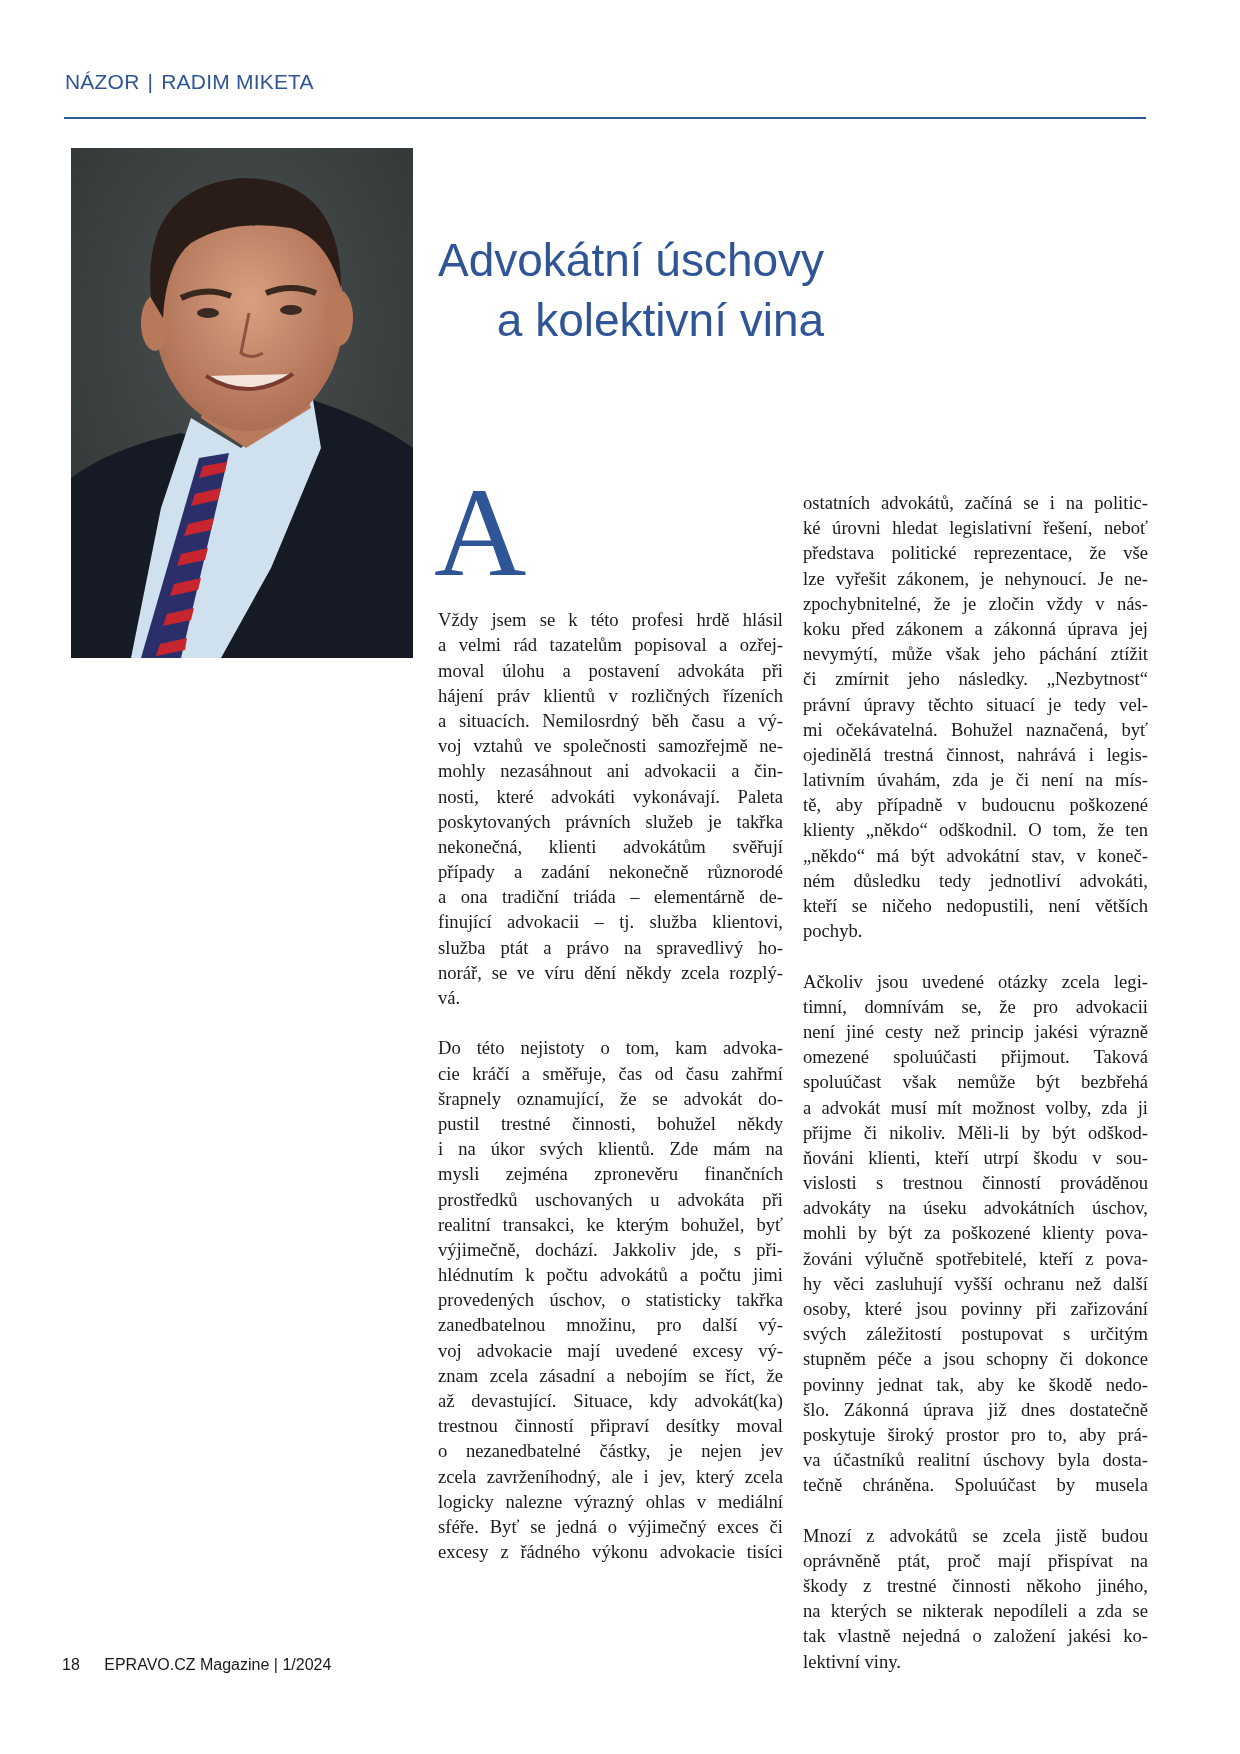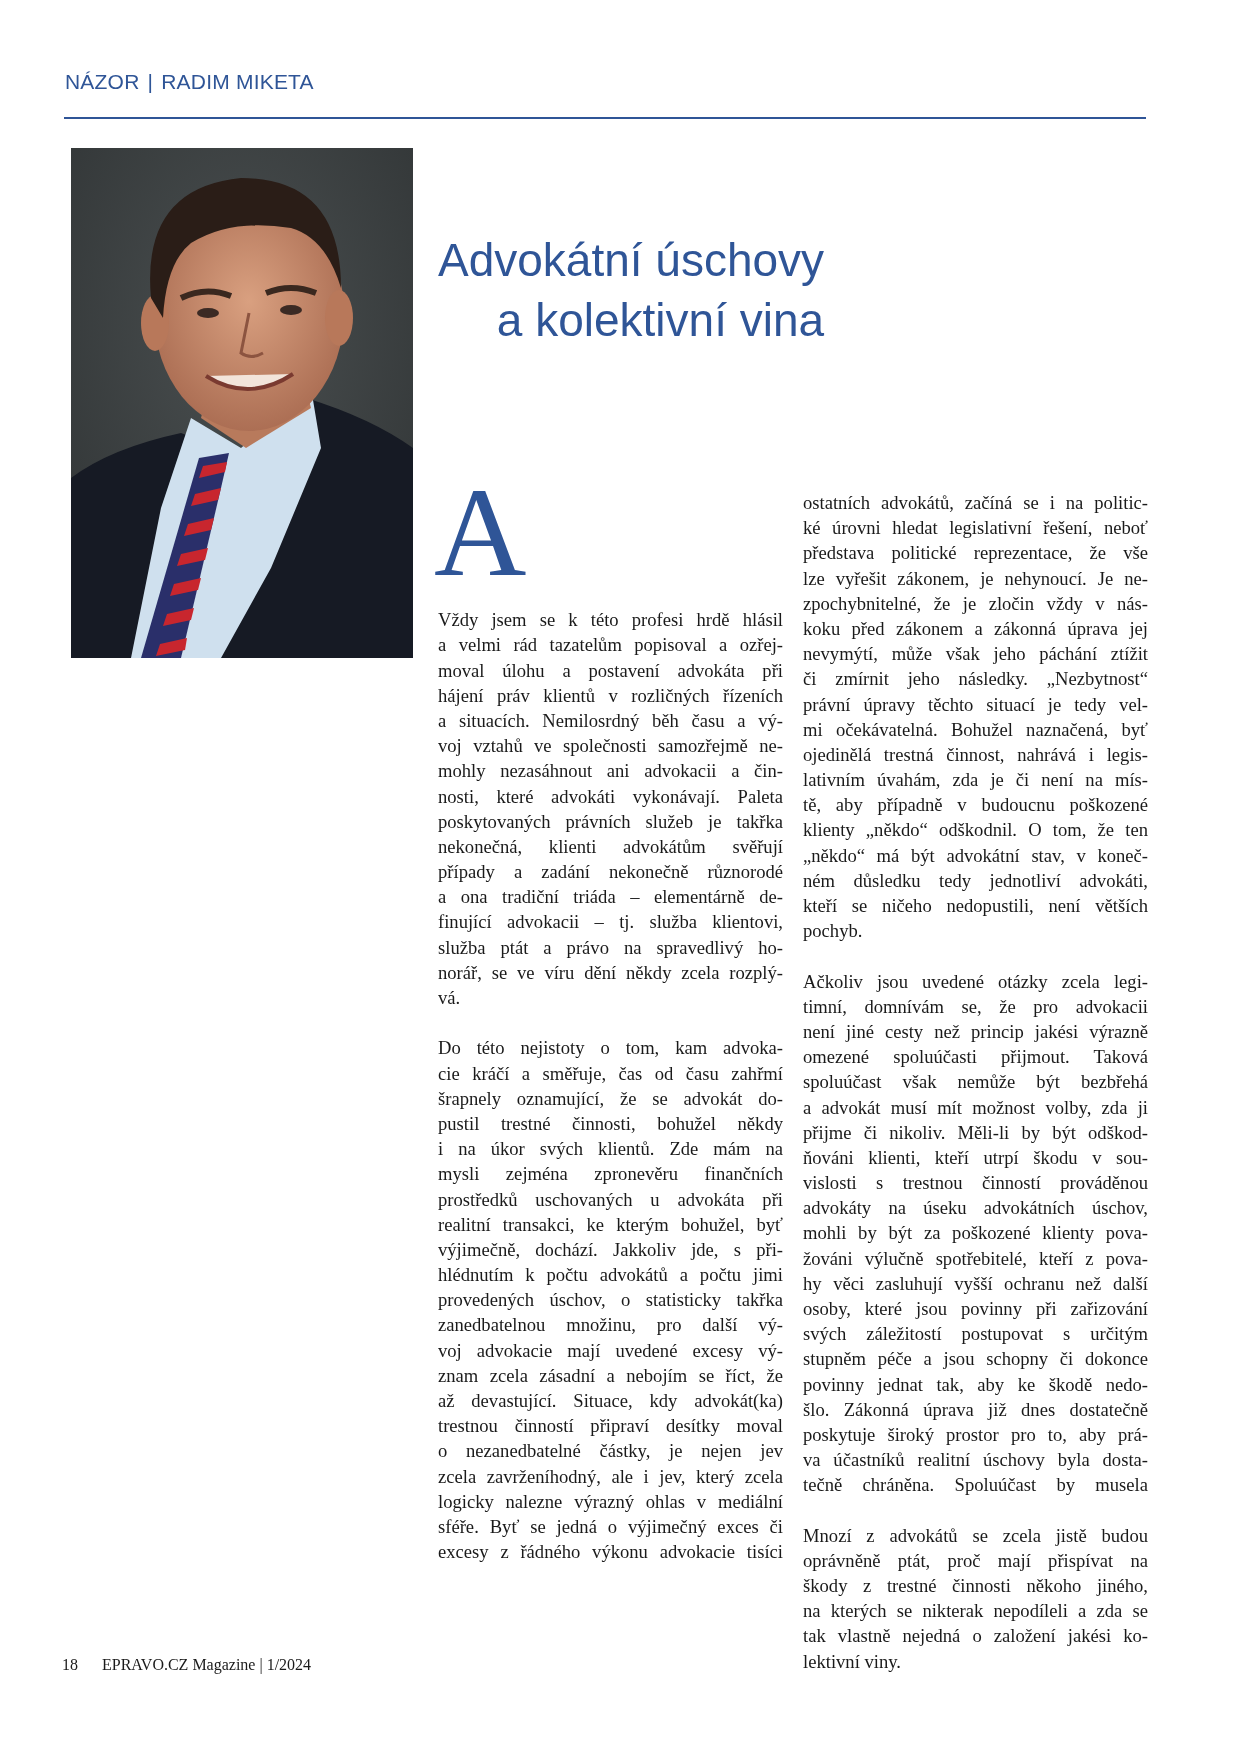--- a/index.html
+++ b/index.html
@@ -12,21 +12,21 @@
   .title { position: absolute; left: 438px; top: 230px; font-family: "Liberation Sans", sans-serif; font-size: 46px; line-height: 60px; color: #2f5597; text-align: right; }
   .title div { white-space: nowrap; }
   .col { position: absolute; width: 345px; font-family: "Liberation Serif", serif; font-size: 18.6px; line-height: 25.2px; color: #1a1a1a; }
   .col-left { left: 438px; top: 478px; }
   .col-right { left: 803px; top: 478px; margin-top: 12px; }
   .line { display: block; text-align: justify; text-align-last: justify; white-space: nowrap; height: 25.2px; }
   .line.last { text-align-last: left; }
   .para { margin-bottom: 25.2px; }
   .dropcap { float: left; font-family: "Liberation Serif", serif; font-size: 128px; line-height: 100px; color: #2f5597; margin: 4px 6px 0 -4px; height: 100px; }
   .dc-line { display: block; text-align: justify; text-align-last: justify; white-space: nowrap; height: 25.2px; }
-  .footer { position: absolute; left: 62px; top: 1656px; font-family: Liberation Serif, serif; font-size: 16px; color: #1a1a1a; }
+  .footer { position: absolute; left: 62px; top: 1656px; font-family: Liberation Sans, sans-serif; font-size: 16px; color: #1a1a1a; }
   .footer .pg { margin-right: 20px; }
 </style>
 </head>
 <body>
 
 <div class="header">
   <span class="section">NÁZOR</span>
   <span class="sep">|</span>
   <span class="author">RADIM MIKETA</span>
 </div>

